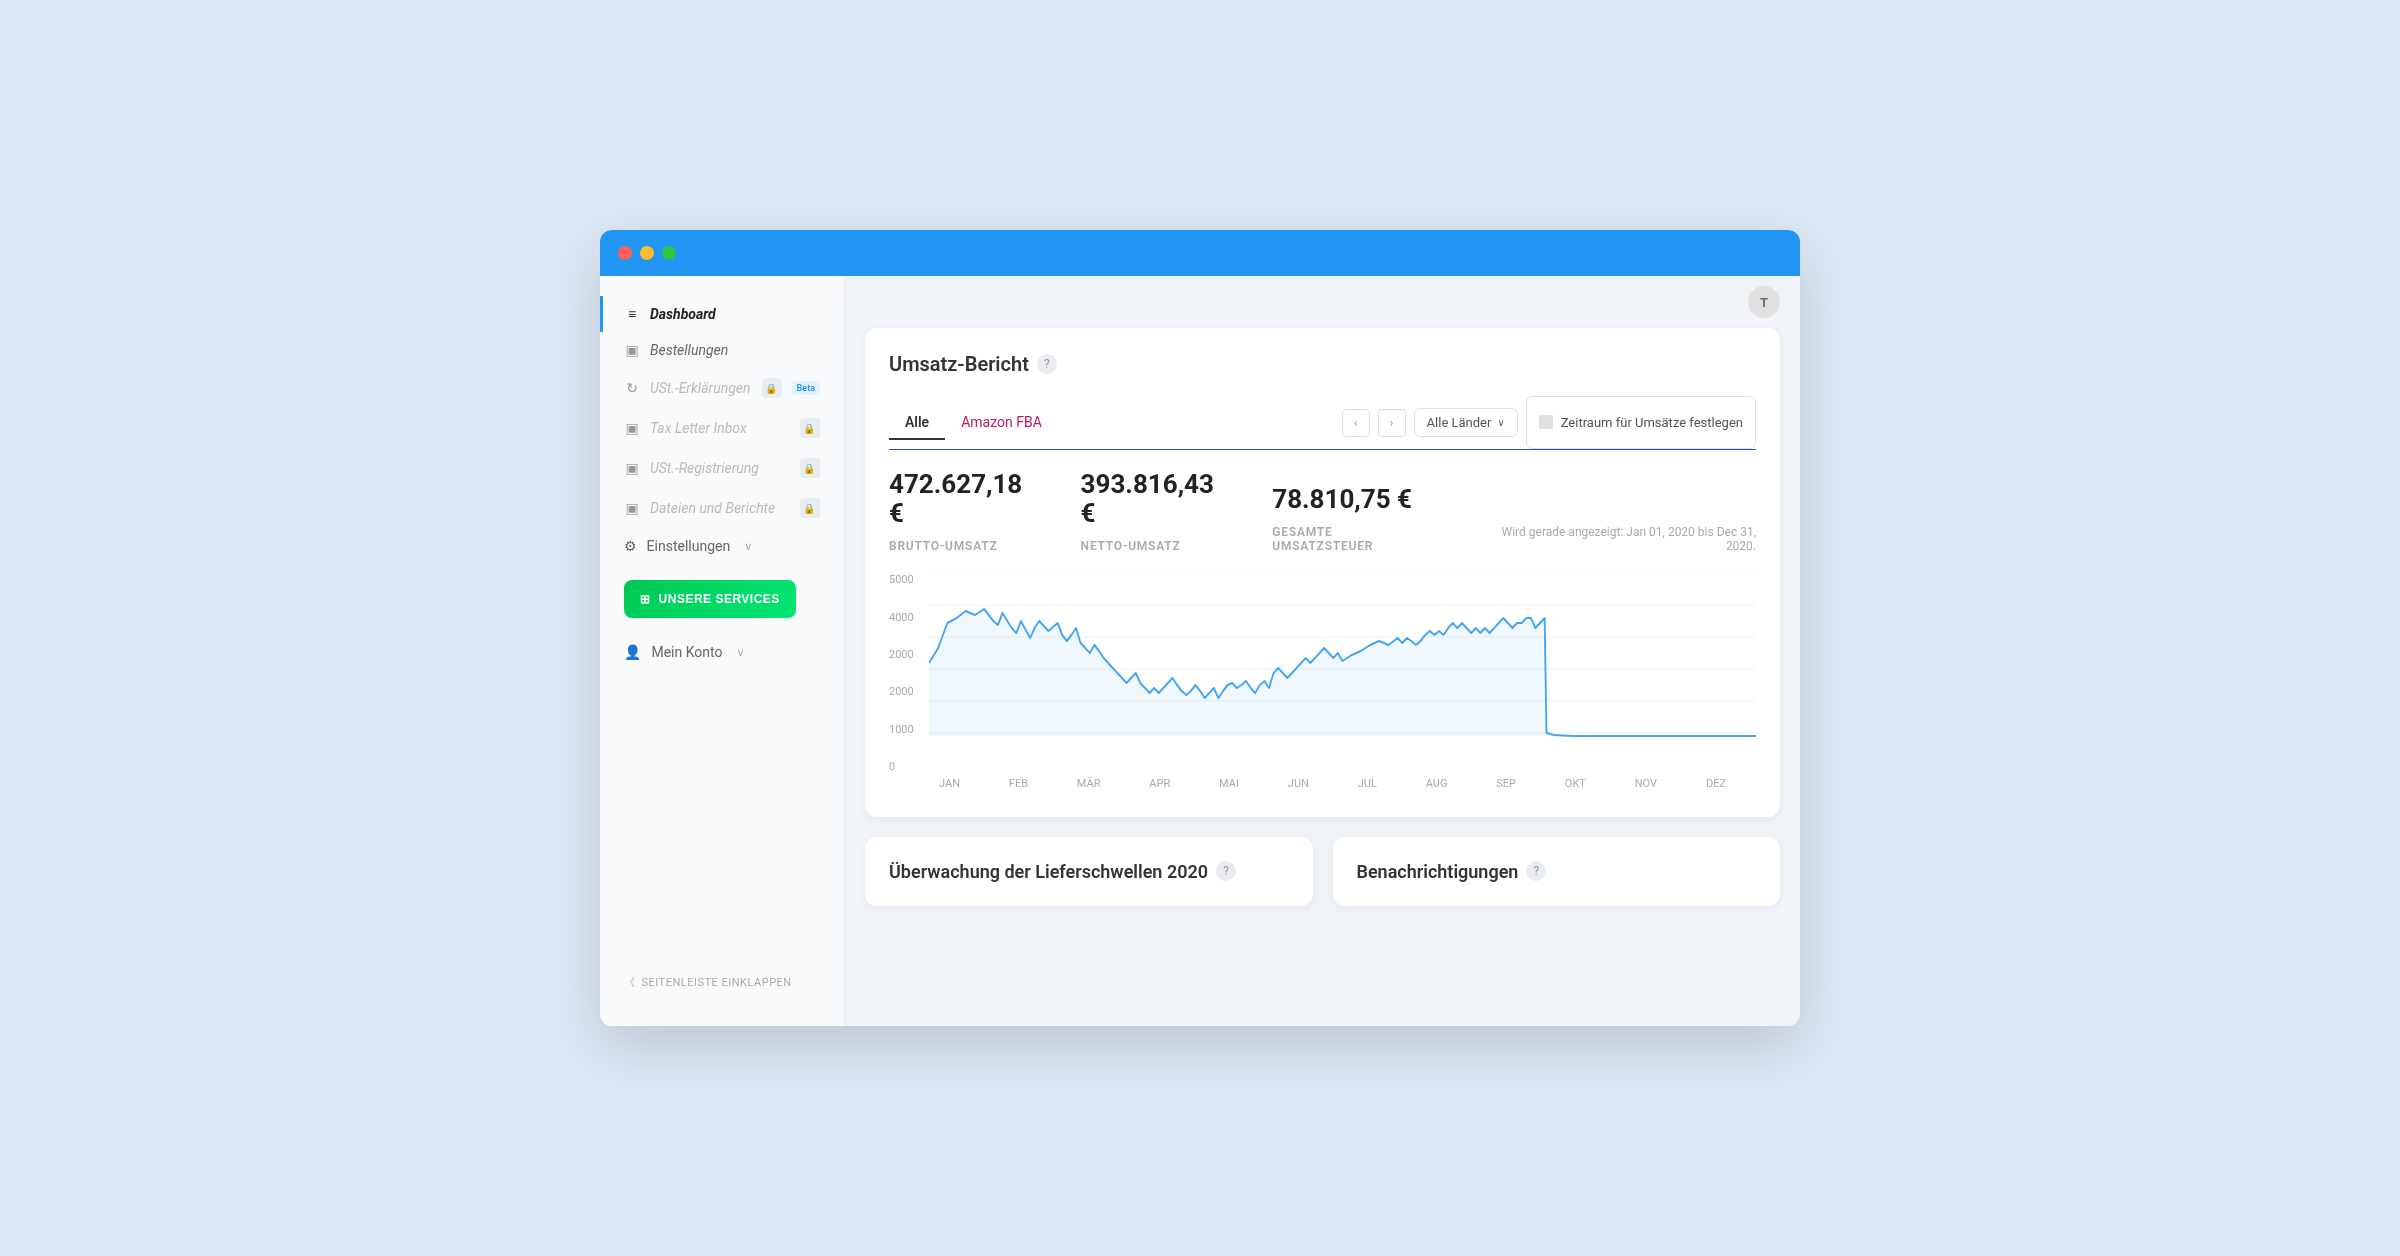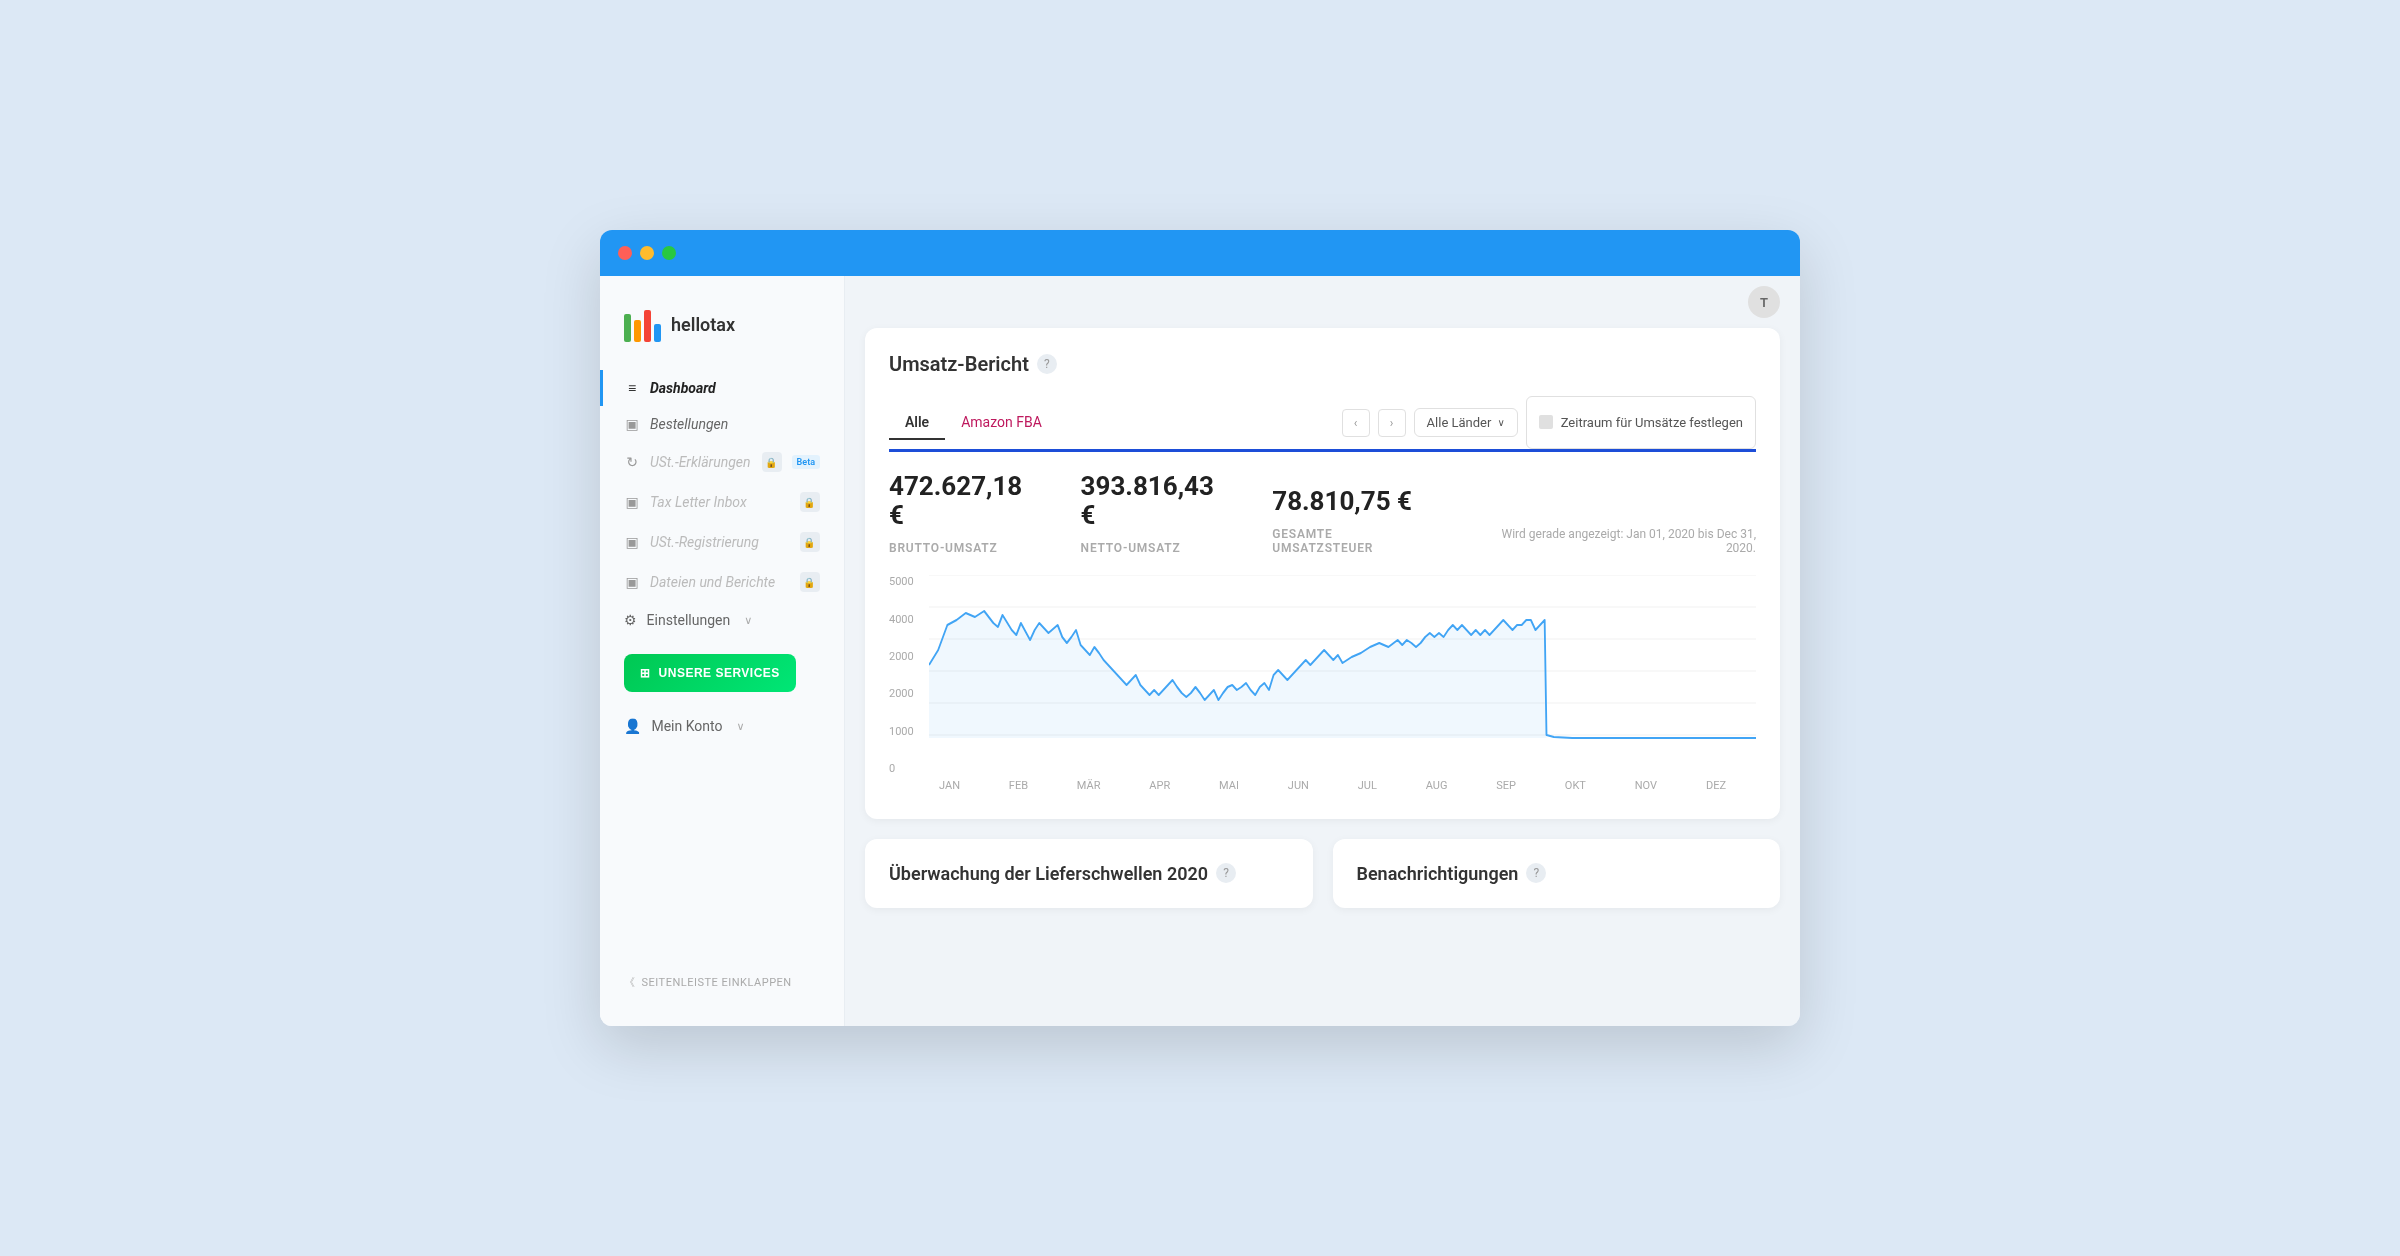--- a/index.html
+++ b/index.html
@@ -245,21 +245,21 @@
       justify-content: center;
       font-size: 12px;
       color: #999;
       cursor: pointer;
     }
     
     .tabs {
       display: flex;
       align-items: center;
       gap: 0;
-      border-bottom: 3px solid #1d4ed8;
+      border-bottom: 1px solid #1d4ed8;
       margin-bottom: 20px;
     }
     .tab {
       padding: 8px 16px;
       font-size: 14px;
       color: #be185d;
       cursor: pointer;
       border-bottom: 2px solid transparent;
       margin-bottom: -1px;
     }
@@ -403,29 +403,20 @@
   <div class="browser-titlebar">
     <button class="window-btn btn-red"></button>
     <button class="window-btn btn-yellow"></button>
     <button class="window-btn btn-green"></button>
   </div>
 
   <div class="browser-body">
 
     <div class="sidebar">
 
-      <div class="logo-area">
-        <div class="logo-bars">
-          <div class="logo-bar lb1"></div>
-          <div class="logo-bar lb2"></div>
-          <div class="logo-bar lb3"></div>
-          <div class="logo-bar lb4"></div>
-        </div>
-        <span class="logo-text">hellotax</span>
-      </div>
 
       <div class="nav-section">
 
         <div class="nav-item active">
           <span class="nav-item-icon">≡</span>
           <span class="nav-item-label">Dashboard</span>
         </div>
 
         <div class="nav-item">
           <span class="nav-item-icon">▣</span>

